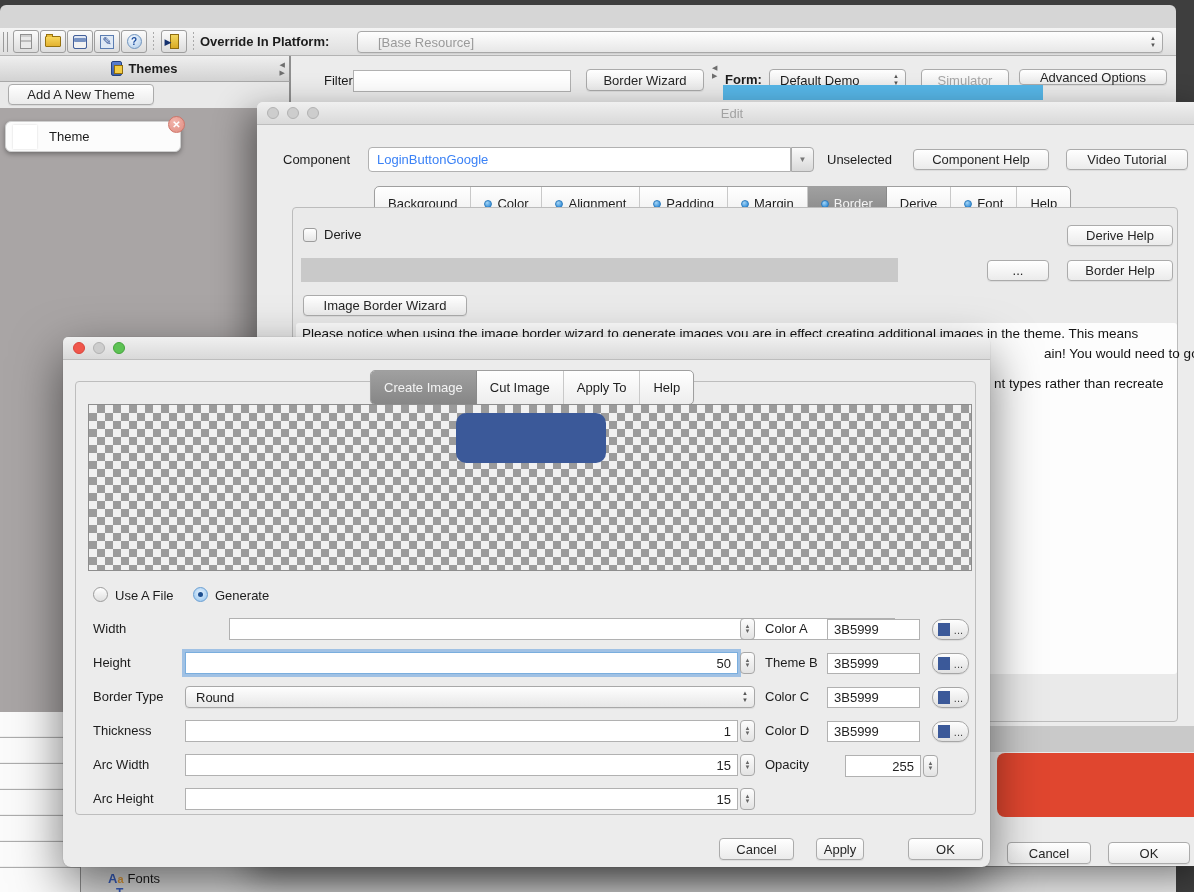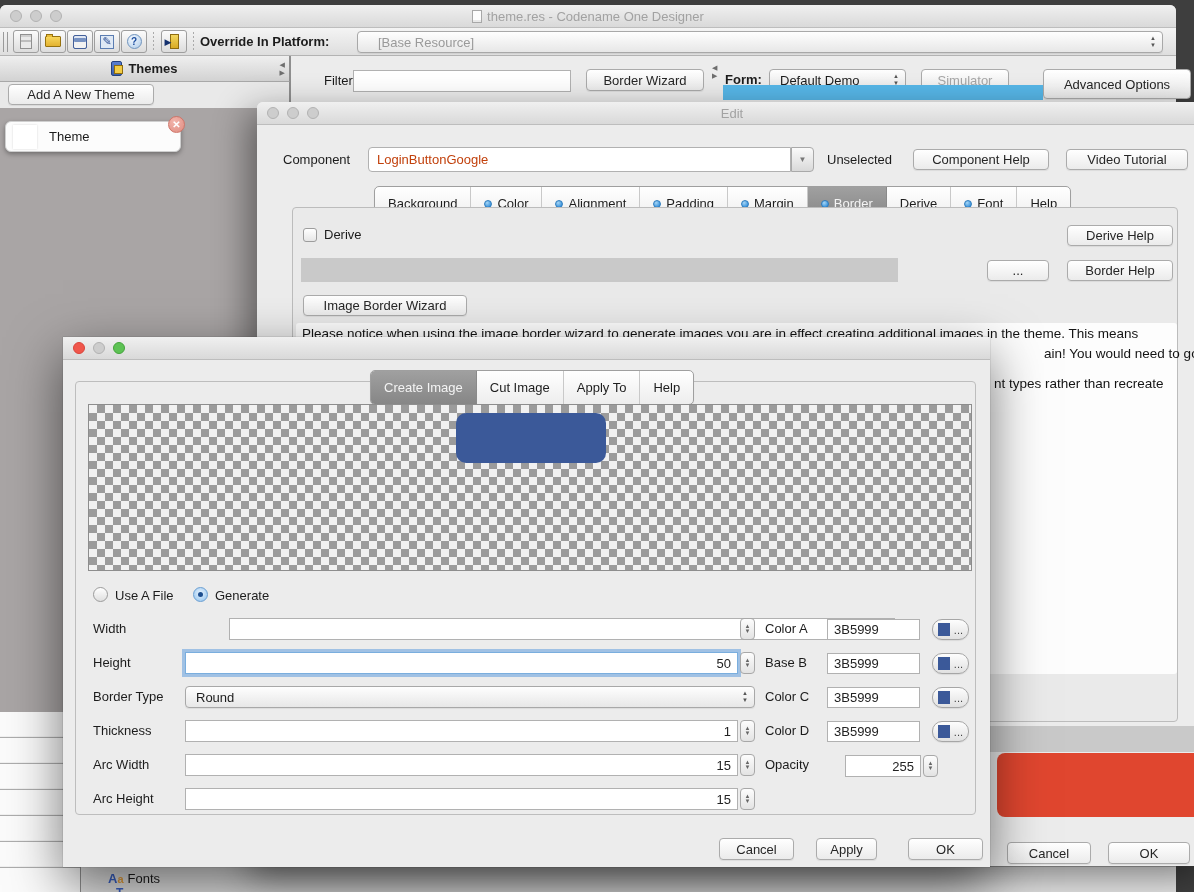--- a/index.html
+++ b/index.html
@@ -116,28 +116,20 @@
   .pageicon { display:inline-block; width:10px; height:13px; background:#fdfdfd;
     border:1px solid #a8a8a8; vertical-align:-2px; margin-right:5px;
     box-shadow:inset 0 -2px 0 #e8e8e8; }
   .notice { position:absolute; white-space:nowrap; font-size:13.5px; color:#141414; }
 </style>
 </head>
 <body>
 
 <div class="win" style="left:0; top:5px; width:1176px; height:887px; border-radius:6px 6px 0 0; background:#d6d6d6;">
 
-  <div class="titlebar">
-    <div class="lights">
-      <div class="light"></div>
-      <div class="light"></div>
-      <div class="light"></div>
-    </div>
-    <div class="wtitle"><span class="pageicon"></span><span>theme.res - Codename One Designer</span></div>
-  </div>
 
   <div class="abs" style="left:0; top:23px; width:1176px; height:28px; background:linear-gradient(#f4f4f4,#dedede); border-bottom:1px solid #b3b3b3;">
     <div class="abs" style="left:3px; top:4px; width:5px; height:20px; border-left:1px solid #9a9a9a; border-right:1px solid #9a9a9a;"></div>
     <div class="tbbtn" style="left:13px;">
       <div style="width:12px;height:15px;background:#e9e9e9;border:1px solid #909090;box-shadow:inset 0 2px 0 #cfcfcf, inset 0 5px 0 #e9e9e9, inset 0 7px 0 #bdbdbd;"></div>
     </div>
     <div class="tbbtn" style="left:40px;">
       <div style="width:16px;height:11px;background:linear-gradient(#f7d65c,#e3b230);border:1px solid #96720f;border-radius:1px;position:relative;">
         <div style="position:absolute;left:0;top:-3px;width:7px;height:3px;background:#e9bd3a;border:1px solid #96720f;border-bottom:none;"></div>
       </div>
@@ -200,21 +192,21 @@
       </div>
     <span class="lbl" style="left:434px; top:16px; font-weight:bold;">Form:</span>
     <div class="sel" style="left:478px; top:13px; width:137px;">
       <span>Default Demo</span>
       <div class="updown">
           <span>▲</span>
           <span>▼</span>
         </div>
     </div>
     <button class="btn disabled" style="left:630px; top:13px; width:88px; height:22px;">Simulator</button>
-    <button class="btn" style="left:752px; top:13px; width:148px; height:30px;">Advanced Options</button>
+    <button class="btn" style="left:728px; top:13px; width:148px; height:16px;">Advanced Options</button>
   </div>
 
   <div class="abs" style="left: 723px; top: 80px; width: 320px; height: 15px; background-color: rgb(87, 183, 232);"></div>
 
   <div class="abs" style="left:0; top:861px; width:1176px; height:26px; background:#e3e3e3; border-top:1px solid #a9a9a9;">
     <div class="abs" style="left:108px; top:4px; display:flex; align-items:center; gap:4px;">
       <span style="font-weight:bold;"><span style="color:#3a62c8;">A</span><span style="color:#e8a13c; font-size:11px;">a</span></span>
       <span>Fonts</span>
     </div>
     <span class="lbl" style="left:116px; top:19px; color:#3a62c8; font-weight:bold; font-size:12px;">T</span>
@@ -230,21 +222,21 @@
     <div class="lights">
       <div class="light"></div>
       <div class="light"></div>
       <div class="light"></div>
     </div>
     <div class="wtitle">Edit</div>
   </div>
 
   <span class="lbl" style="left:26px; top:50px;">Component</span>
   <div class="abs" style="left:111px; top:45px; width:423px; height:25px; background:#fff; border:1px solid #b1b1b1; border-radius:4px 0 0 4px; display:flex; align-items:center; padding:0 8px;">
-    <span style="color:#c2410c;">LoginButtonGoogle</span>
+    <span style="color:#3b82f6;">LoginButtonGoogle</span>
   </div>
   <div class="abs" style="left:534px; top:45px; width:23px; height:25px; background:linear-gradient(#fafafa,#d9d9d9); border:1px solid #a9a9a9; border-radius:0 4px 4px 0; display:flex; align-items:center; justify-content:center;">
     <span style="font-size:8px; color:#777;">▼</span>
   </div>
   <span class="lbl" style="left:570px; top:50px;">Unselected</span>
   <button class="btn" style="left:656px; top:47px; width:136px;">Component Help</button>
   <button class="btn" style="left:809px; top:47px; width:122px;">Video Tutorial</button>
 
   <div class="tabgroup" style="left:117px; top:84px;">
     <div class="tab">
@@ -299,21 +291,21 @@
       <div class="notice" style="left:698px; top:53px;">nt types rather than recreate</div>
     </div>
   </div>
 
   <div class="abs" style="left:35px; top:624px; width:915px; height:26px; background:#c9c9c9;"></div>
   <div class="abs" style="left: 740px; top: 651px; width: 205px; height: 64px; border-radius: 8px; background-color: rgb(224, 70, 47);"></div>
   <button class="btn" style="left:750px; top:740px; width:84px; height:22px;">Cancel</button>
   <button class="btn" style="left:851px; top:740px; width:82px; height:22px;">OK</button>
 </div>
 
-<div class="win" style="left:63px; top:337px; width:927px; height:530px; border-radius:0; box-shadow:0 18px 50px rgba(0,0,0,.55), 0 0 1px rgba(0,0,0,.4); background:#ececec;">
+<div class="win" style="left:63px; top:337px; width:927px; height:530px; border-radius:8px; box-shadow:0 18px 50px rgba(0,0,0,.55), 0 0 1px rgba(0,0,0,.4); background:#ececec;">
 
   <div class="titlebar" style="border-radius:5px 5px 0 0;">
     <div class="lights">
       <div class="light red"></div>
       <div class="light"></div>
       <div class="light green"></div>
     </div>
   </div>
 
   <div class="abs" style="left:12px; top:44px; width:901px; height:434px; border:1px solid #bdbdbd; border-radius:4px;"></div>
@@ -386,21 +378,21 @@
       <span>▼</span>
     </div>
 
   <span class="lbl" style="left:702px; top:284px;">Color A</span>
   <input class="tf" style="left: 764px; top: 282px; width: 93px; height: 21px;" value="3B5999">
   <div class="swatchbtn" style="left:869px; top:282px;">
     <div class="swatch" style="background-color: rgb(59, 89, 153);"></div>
     <span class="dots">...</span>
   </div>
 
-  <span class="lbl" style="left:702px; top:318px;">Base B</span>
+  <span class="lbl" style="left:702px; top:318px;">Theme B</span>
   <input class="tf" style="left: 764px; top: 316px; width: 93px; height: 21px;" value="3B5999">
   <div class="swatchbtn" style="left:869px; top:316px;">
     <div class="swatch" style="background-color: rgb(59, 89, 153);"></div>
     <span class="dots">...</span>
   </div>
 
   <span class="lbl" style="left:702px; top:352px;">Color C</span>
   <input class="tf" style="left: 764px; top: 350px; width: 93px; height: 21px;" value="3B5999">
   <div class="swatchbtn" style="left:869px; top:350px;">
     <div class="swatch" style="background-color: rgb(59, 89, 153);"></div>
@@ -415,15 +407,15 @@
   </div>
 
   <span class="lbl" style="left:702px; top:420px;text-align:right;">Opacity</span>
   <input class="tf num" style="left: 782px; top: 418px; width: 76px;" value="255">
   <div class="spinner" style="left:860px; top:418px;">
       <span>▲</span>
       <span>▼</span>
     </div>
 
   <button class="btn" style="left:656px; top:501px; width:75px; height:22px;">Cancel</button>
-  <button class="btn" style="left:753px; top:501px; width:61px; height:22px;">Apply</button>
+  <button class="btn" style="left:753px; top:501px; width:48px; height:22px;">Apply</button>
   <button class="btn" style="left:845px; top:501px; width:75px; height:22px;">OK</button>
 </div>
 
 </body></html>

